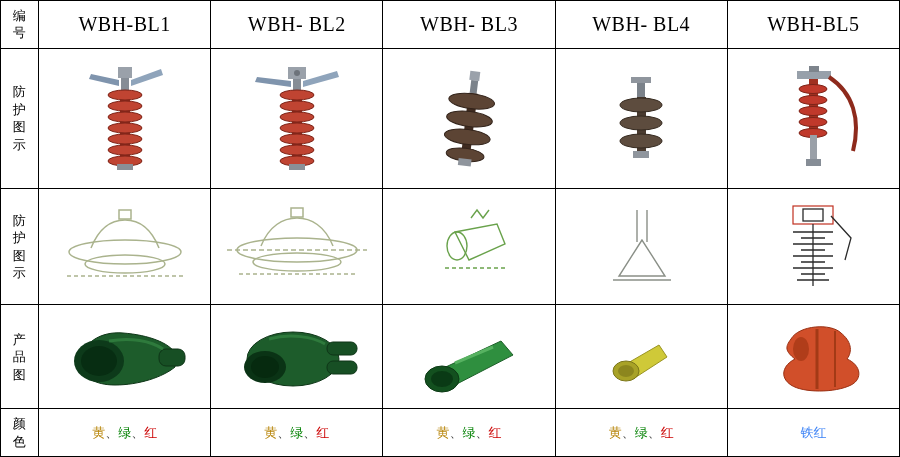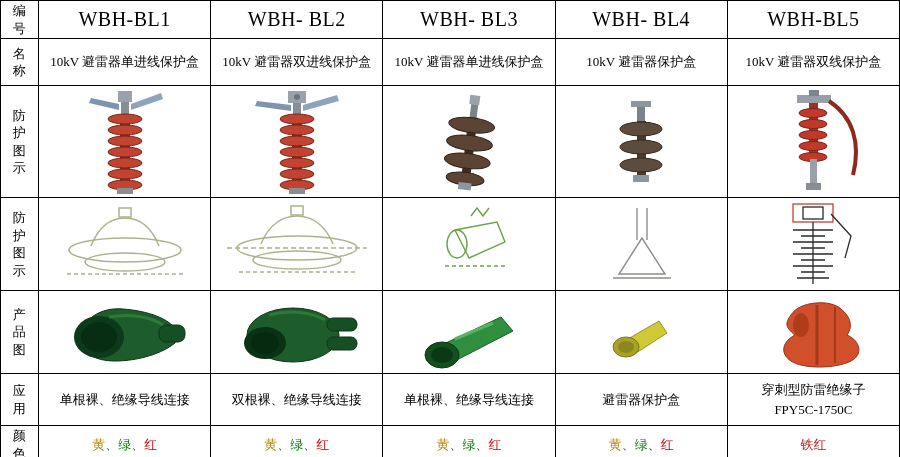--- a/index.html
+++ b/index.html
@@ -42,21 +42,21 @@
     text-align: left;
   }
   .code { font-size: 20px; letter-spacing: .5px; }
   .name { font-size: 13px; }
   .app  { font-size: 13px; white-space: pre-line; line-height: 1.5; }
   .colr { font-size: 13px; }
   .cy    { color: #b8860b; }
   .cg    { color: #008000; }
   .cr    { color: #cc0000; }
   .csep  { color: #333333; }
-  .ciron { color: #b91c1c; }
+  .ciron { color: #3b82f6; }
   svg.cellimg { display: block; margin: 0 auto; }
 </style>
 </head>
 <body>
 
 <table class="spec">
   <colgroup>
     <col class="c-hdr">
       <col class="c-prod">
       <col class="c-prod">
@@ -70,30 +70,20 @@
     <th class="rowhdr">
           <span class="vtext">编号</span>
         </th>
     <td class="code">WBH-BL1</td>
     <td class="code">WBH- BL2</td>
     <td class="code">WBH- BL3</td>
     <td class="code">WBH- BL4</td>
     <td class="code">WBH-BL5</td>
   </tr>
 
-  <tr class="h-name">
-    <th class="rowhdr">
-          <span class="vtext">名称</span>
-        </th>
-    <td class="name">10kV 避雷器单进线保护盒</td>
-    <td class="name">10kV 避雷器双进线保护盒</td>
-    <td class="name">10kV 避雷器单进线保护盒</td>
-    <td class="name">10kV 避雷器保护盒</td>
-    <td class="name">10kV 避雷器双线保护盒</td>
-  </tr>
 
   <tr class="h-conn">
     <th class="rowhdr">
           <span class="vtext">防护图示</span>
         </th>
     <td>
       <svg class="cellimg" width="168" height="106" viewBox="0 0 168 106">
         <polygon points="50,9 78,15 78,21 48,14" fill="#7f94ad"></polygon>
         <polygon points="120,4 90,15 90,21 122,10" fill="#8fa4bb"></polygon>
         <rect x="77" y="2" width="14" height="11" fill="#9aa1aa"></rect>
@@ -270,31 +260,20 @@
     <td>
       <svg class="cellimg" width="168" height="79" viewBox="0 0 168 79">
         <path d="M 62,22 C 70,8 102,6 112,16 C 122,24 124,34 118,42 C 132,48 134,62 122,68 C 106,76 74,76 62,68 C 50,60 54,48 66,42 C 56,34 56,30 62,22 Z" fill="#d14f2a" stroke="#992f12"></path>
         <path d="M 88,12 L 88,72" stroke="#a33a16" stroke-width="3" fill="none"></path>
         <path d="M 106,14 L 106,70" stroke="#a33a16" stroke-width="2" fill="none"></path>
         <ellipse cx="72" cy="32" rx="8" ry="12" fill="#b03d1a"></ellipse>
       </svg>
     </td>
   </tr>
 
-  <tr class="h-app">
-    <th class="rowhdr">
-          <span class="vtext">应用</span>
-        </th>
-    <td class="app">单根裸、绝缘导线连接</td>
-    <td class="app">双根裸、绝缘导线连接</td>
-    <td class="app">单根裸、绝缘导线连接</td>
-    <td class="app">避雷器保护盒</td>
-    <td class="app">穿刺型防雷绝缘子
-FPY5C-1750C</td>
-  </tr>
 
   <tr class="h-color">
     <th class="rowhdr">
           <span class="vtext">颜色</span>
         </th>
     <td class="colr">
       <span class="cy">黄</span><span class="csep">、</span><span class="cg">绿</span><span class="csep">、</span><span class="cr">红</span>
     </td>
     <td class="colr">
       <span class="cy">黄</span><span class="csep">、</span><span class="cg">绿</span><span class="csep">、</span><span class="cr">红</span>

